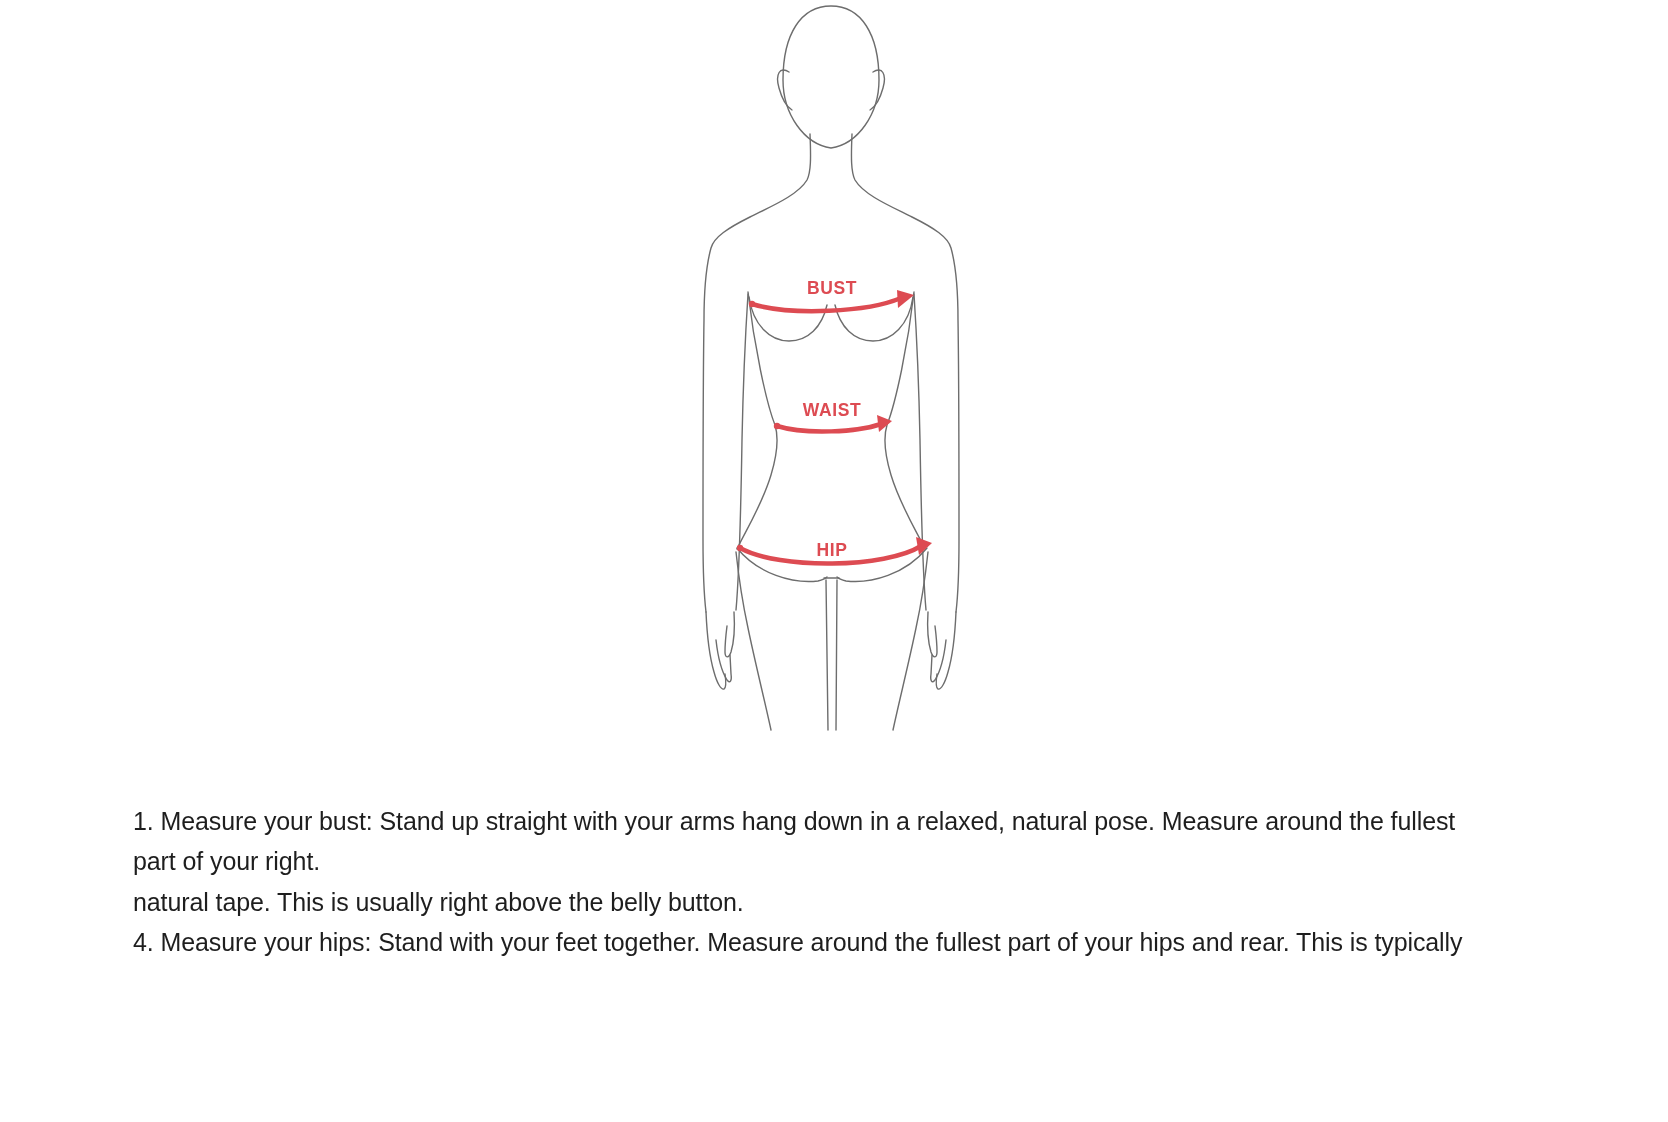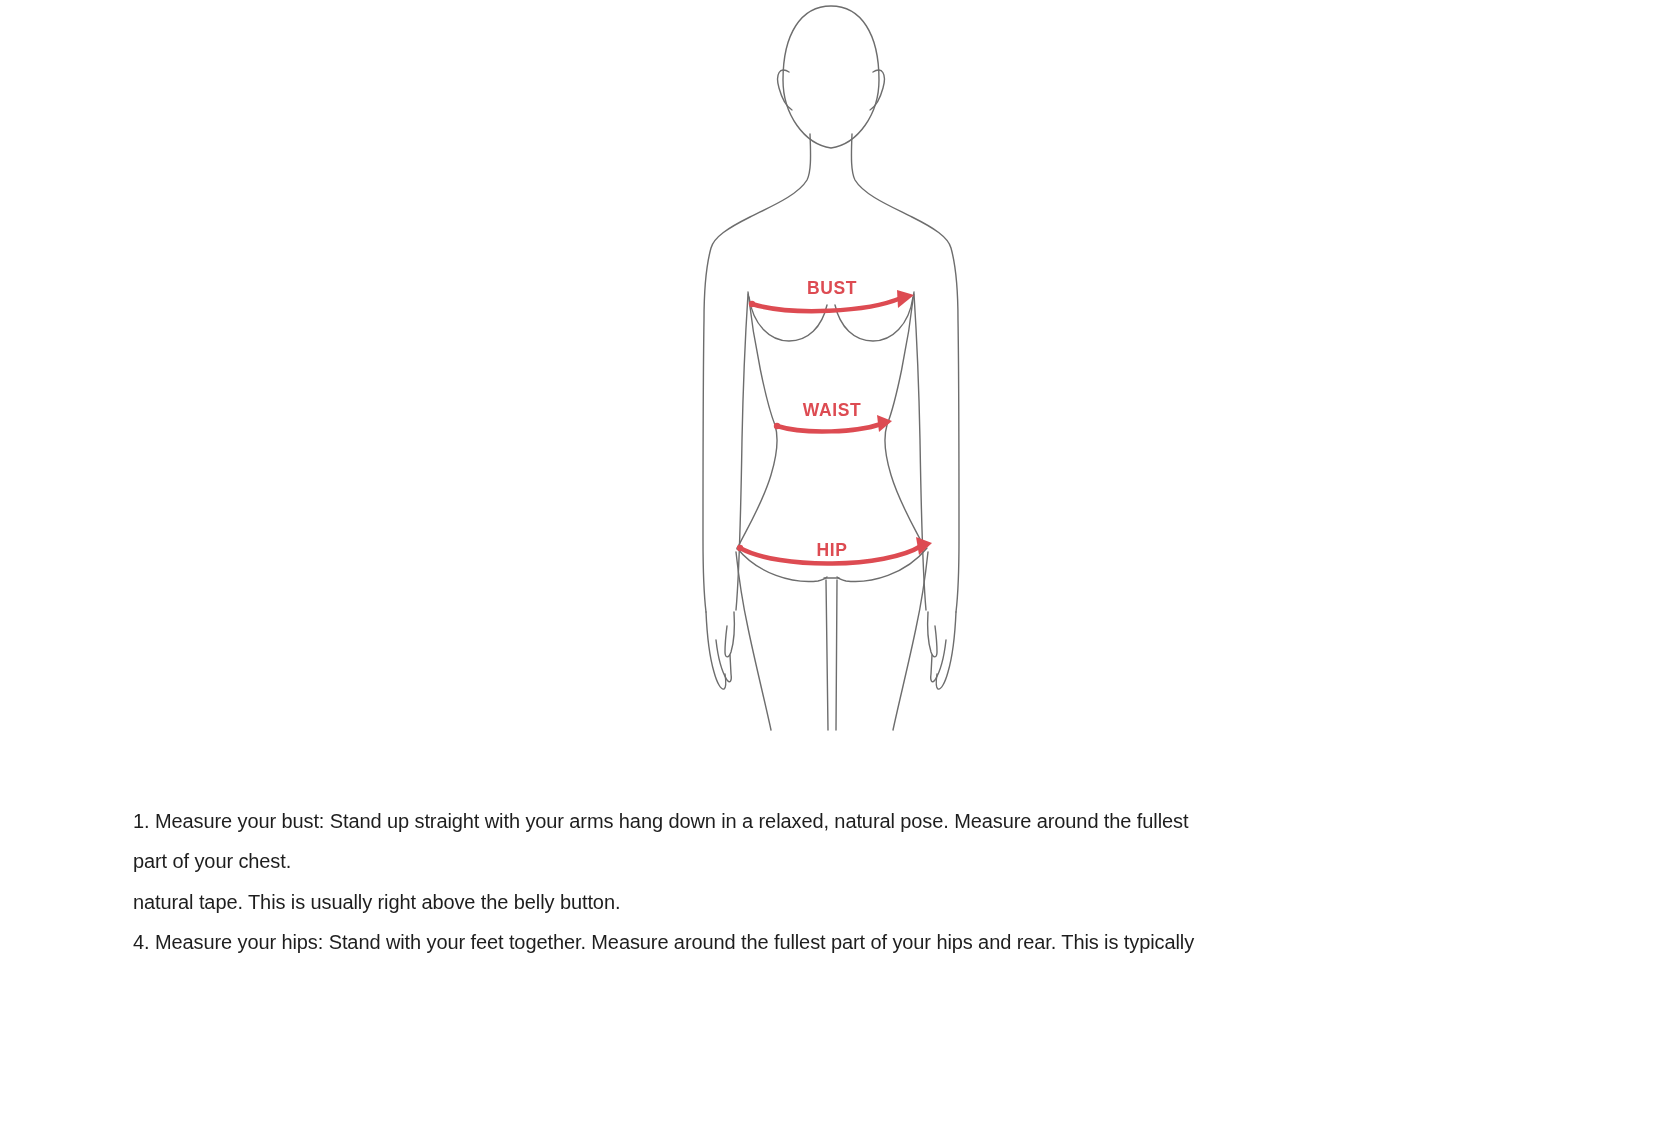--- a/index.html
+++ b/index.html
@@ -43,21 +43,21 @@
     font-size: 17.5px;
     font-weight: bold;
     letter-spacing: 0.6px;
   }
   .instructions {
     position: absolute;
     left: 133px;
     top: 801px;
     width: 1420px;
     color: #1e1e1e;
-    font-size: 20px;
+    font-size: 25px;
     line-height: 40.4px;
     letter-spacing: -0.1px;
   }
   .instruction-line { white-space: nowrap; }
 </style>
 </head>
 <body>
 
 <div class="page">
 
@@ -119,18 +119,18 @@
         <path class="accent-stroke" d="M 740 548 C 780 570 886 568 921 546"></path>
         <circle class="accent-fill" cx="740" cy="548" r="3.2"></circle>
         <polygon class="accent-fill" points="916,537 932,543 919,555"></polygon>
       </g>
       <text class="measure-label" x="832" y="556" text-anchor="middle">HIP</text>
     </svg>
   </div>
 
   <div class="instructions">
     <div class="instruction-line">1. Measure your bust: Stand up straight with your arms hang down in a relaxed, natural pose. Measure around the fullest</div>
-    <div class="instruction-line">part of your chest.</div>
+    <div class="instruction-line">part of your right.</div>
     <div class="instruction-line">natural tape. This is usually right above the belly button.</div>
     <div class="instruction-line">4. Measure your hips: Stand with your feet together. Measure around the fullest part of your hips and rear. This is typically</div>
   </div>
 
 </div>
 
 </body></html>

